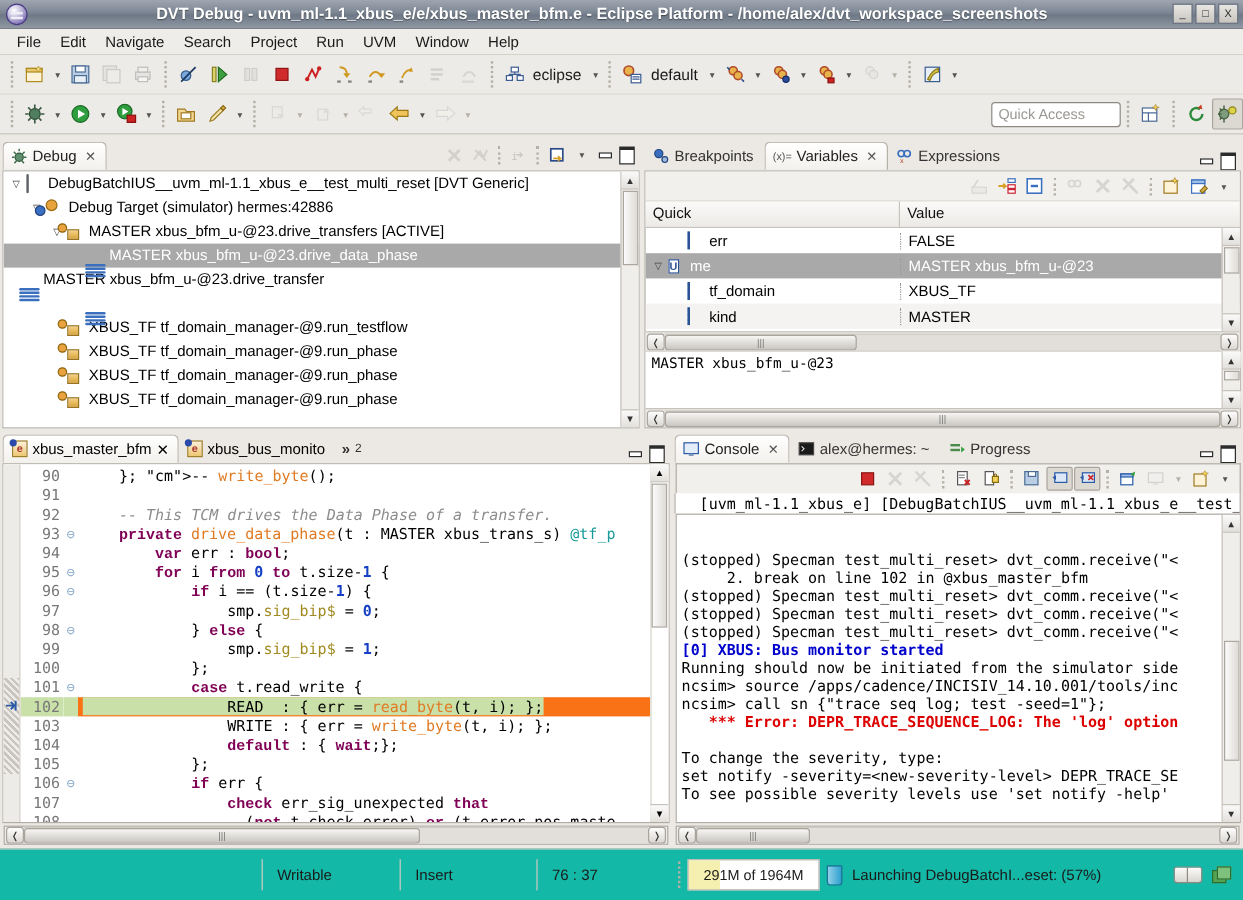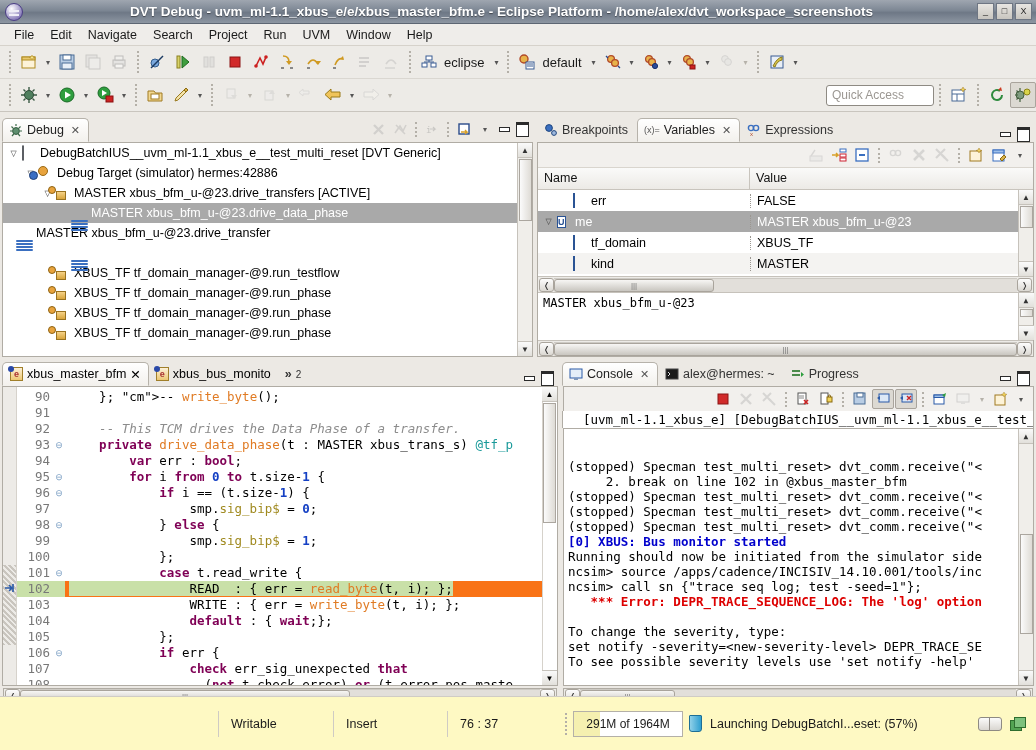--- a/index.html
+++ b/index.html
@@ -245,21 +245,21 @@
     flex: none; padding-top: 2px;
   }
   .fold { width: 12px; background: #fff; flex: none; padding-top: 2px; }
   .fold div { height: 16px; font-size: 9px; color: #7da0c4; text-align: center; line-height: 16px; }
   .codetext {
     flex: 1; font-family: "DejaVu Sans Mono", monospace; font-size: 12.5px;
     white-space: pre; padding-top: 2px; overflow: hidden; color: #000;
   }
   .cline { height: 16px; line-height: 16px; padding-left: 4px; }
   .linenums div { height: 16px; line-height: 16px; padding-right: 3px; }
-  .kw { color: #7f0055; font-weight: bold; }
+  .kw { color: #7f0055; font-weight: bold; font-family: Liberation Mono, monospace; }
   .fn { color: #e07b24; }
   .cm { color: #8c8c8c; font-style: italic; }
   .num { color: #1540c4; font-weight: bold; }
   .attr { color: #1a9a9a; }
   .sig { color: #a08a20; }
   .hl-exec { background: #c9e0a8; }
   .hl-line { background: #f97316; }
   .ruler {
     width: 15px; background: #fff; border-left: 1px solid #d6d2cb; flex: none; position: relative;
   }
@@ -272,22 +272,22 @@
     flex: 1; background: #fff; overflow: hidden;
     font-family: "DejaVu Sans Mono", monospace; font-size: 12.5px;
     white-space: pre; padding-left: 4px; position: relative;
     border: 1px solid #b0aca4; margin: 0 0 0 1px;
   }
   .conline { height: 15px; line-height: 15px; }
   .c-blue { color: #0000cc; font-weight: bold; }
   .c-red { color: #dd0000; font-weight: bold; }
   
   #statusbar {
-    position: absolute; left: 0; right: 0; bottom: 0; height: 54px;
-    background: #fef9c3; border-top: 1px solid #d0ccc5;
+    position: absolute; left: 0; right: 0; bottom: 0; height: 43px;
+    background: #14b8a6; border-top: 1px solid #d0ccc5;
     display: flex; align-items: center; font-size: 12.5px; color: #1a1a1a; text-align: right;
   }
   .sb-cell { height: 28px; display: flex; align-items: center; padding: 0 12px; }
   .sb-div { width: 1px; height: 26px; background: #cfcbc4; }
   #heapbar {
     width: 110px; height: 26px; background: #ffffff; border: 1px solid #b4b0a8;
     position: relative; display: flex; align-items: center; justify-content: center;
     font-size: 12px; margin-left: 4px;
   }
   #heapbar .fill { position: absolute; left: 0; top: 0; bottom: 0; width: 26px; background: #f5f0b0; }
@@ -782,21 +782,21 @@
           <div class="tbtn" style="width:22px;height:20px;">
             <svg width="16" height="16" viewBox="0 0 16 16">
                 <rect x="2" y="3" width="11" height="11" fill="#fff" stroke="#3a6fc0"></rect>
                 <rect x="2" y="3" width="11" height="3" fill="#9fc0e8" stroke="#3a6fc0"></rect>
                 <path d="M9 12l4-4 2 2-4 4z" fill="#d8b048" stroke="#8a6a10"></path>
               </svg>
           </div>
           <div class="caret" style="width:18px;">▾</div>
         </div>
         <div class="tbl-head">
-          <div class="c" style="width:212px;">Name</div>
+          <div class="c" style="width:212px;">Quick</div>
           <div class="c" style="flex:1;border-right:none;">Value</div>
         </div>
         <div class="tbl-body">
           <div id="var-rows">
               <div class="vrow">
                 <span class="namecell" style="width:212px;padding-left:20px">
                   <span class="twist"></span>
                   <span class="ticon"><span class="ic-grid"></span></span>
                   <span class="vn">err</span>
                 </span>

